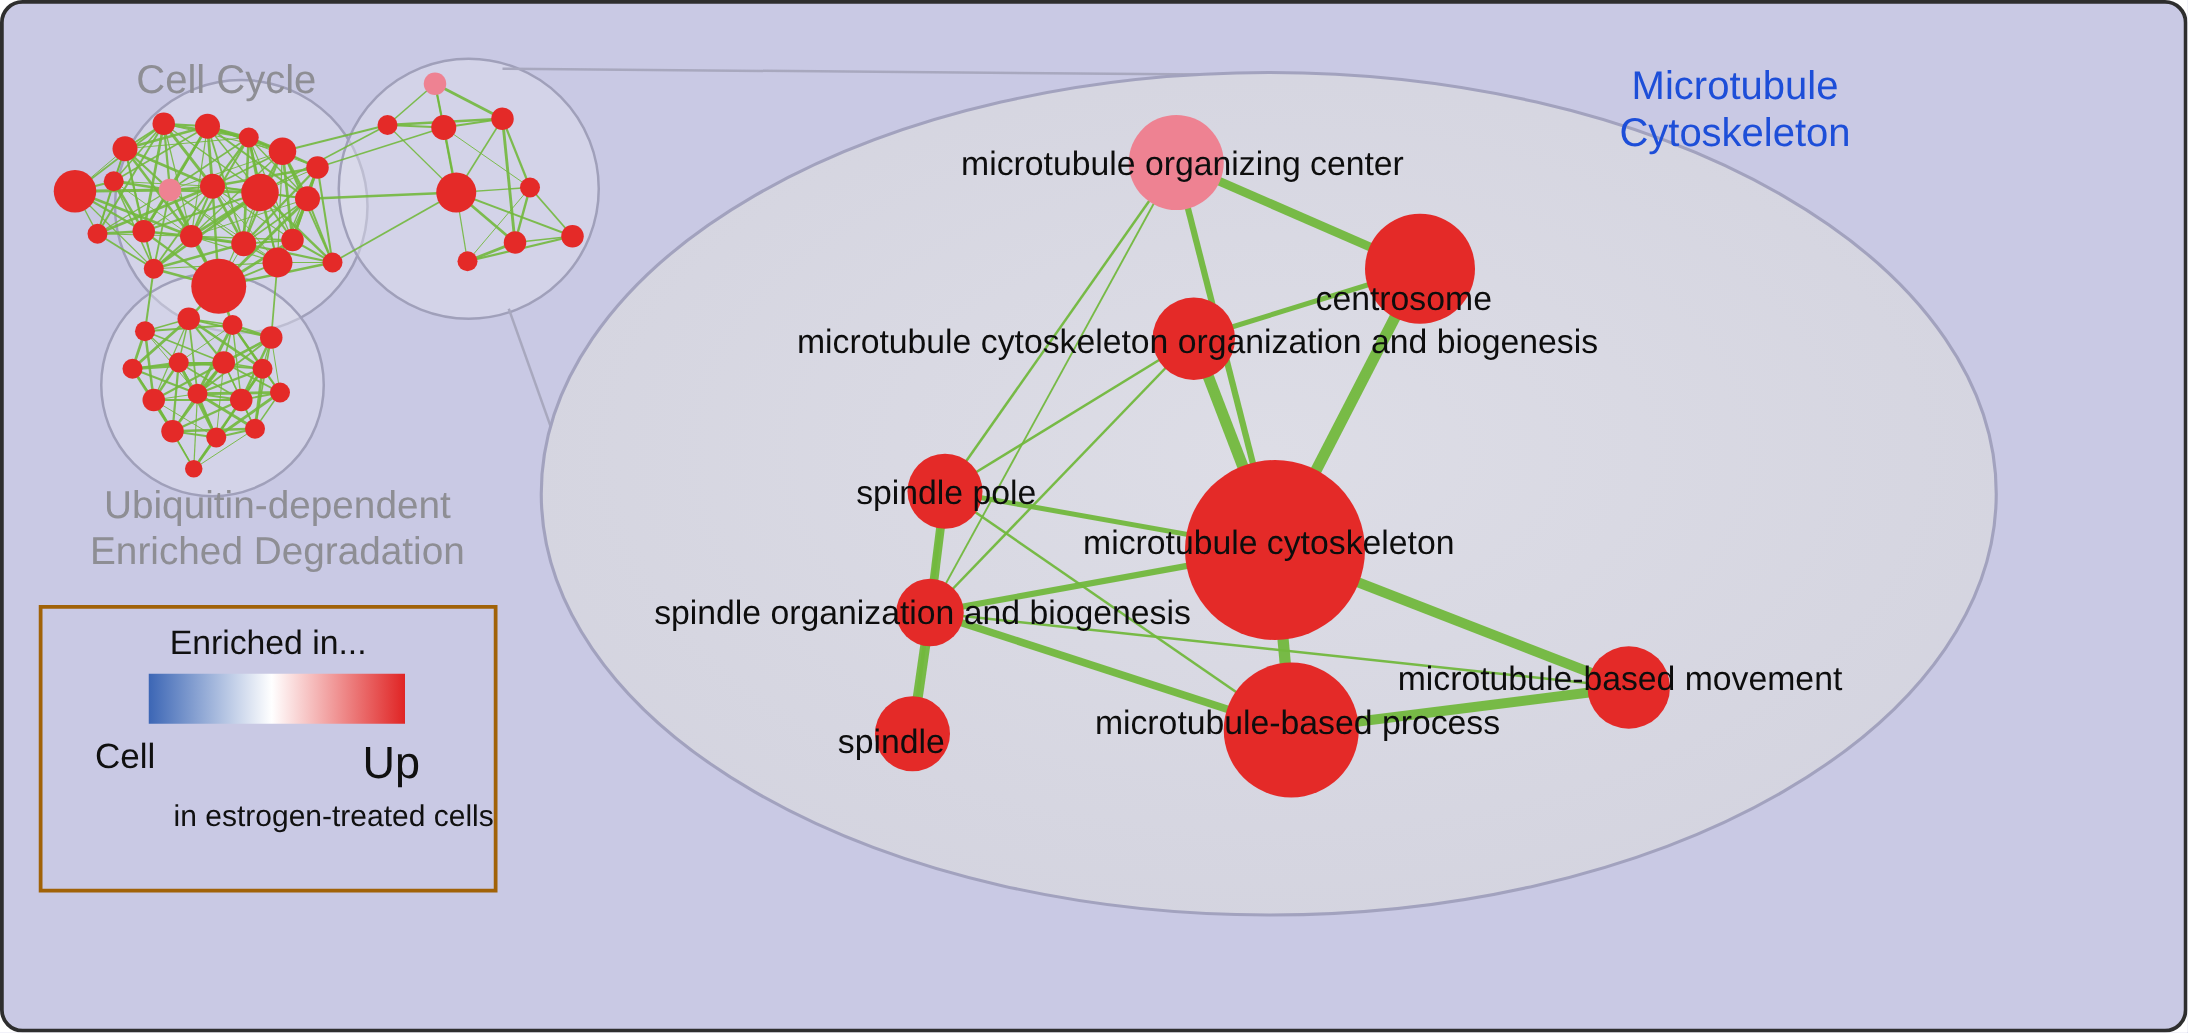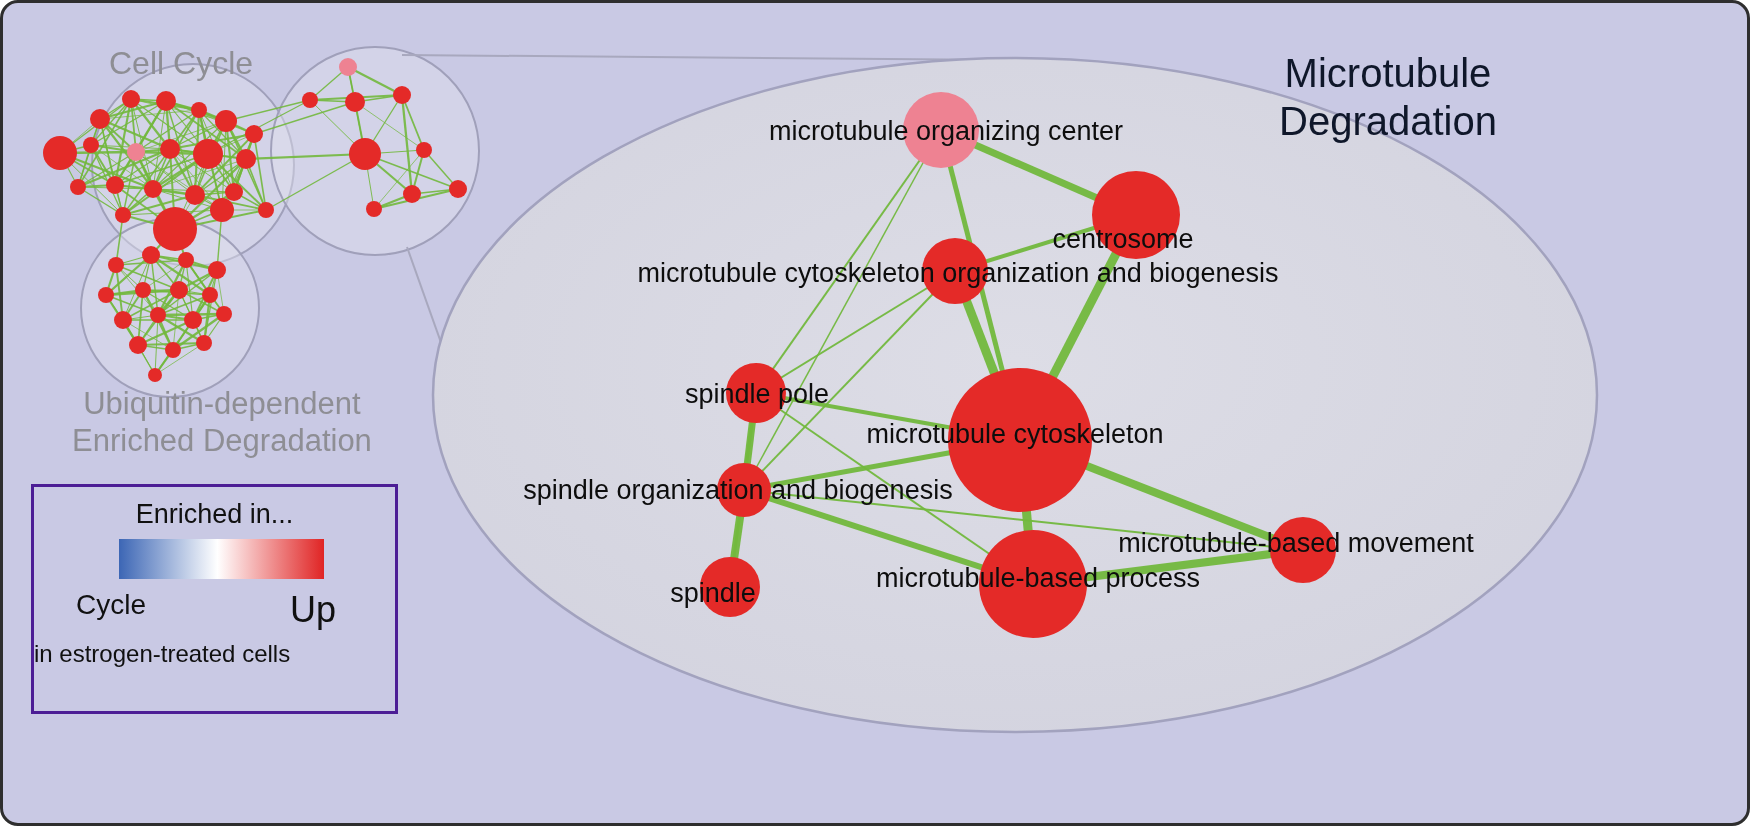--- a/index.html
+++ b/index.html
@@ -6,27 +6,27 @@
   .canvas{
     position:relative;width:1750px;height:826px;
     background:#c9c9e4;border:3px solid #2e2e2e;border-radius:18px;
     box-sizing:border-box;overflow:hidden;
     font-family:"Liberation Sans","DejaVu Sans",sans-serif;
   }
   #figure-svg{position:absolute;left:0;top:0;}
   .lbl{position:absolute;white-space:nowrap;text-align:center;}
   .cell-cycle{left:106px;top:42px;font-size:32px;color:#8e8e94;}
   .ubiq{left:33px;top:383px;font-size:31px;color:#8e8e94;line-height:1.18;margin-left:36px;}
-  .mtlabel{left:1270px;top:46px;width:230px;text-align:center;font-size:40px;color:#0f172a;line-height:1.2;white-space:nowrap;}
-  .legend{position:absolute;left:28px;top:481px;width:367px;height:230px;border:3px solid #4c1d95;box-sizing:border-box;}
+  .mtlabel{left:1270px;top:46px;width:230px;text-align:center;font-size:32px;color:#1d4ed8;line-height:1.2;white-space:nowrap;}
+  .legend{position:absolute;left:28px;top:481px;width:367px;height:230px;border:3px solid #a16207;box-sizing:border-box;}
   .legend-title{position:absolute;top:12px;width:100%;text-align:center;font-size:27px;color:#101010;}
   .legend-bar{position:absolute;left:85px;top:52px;width:205px;height:40px;background:linear-gradient(90deg,#3c66b5,#ffffff 48%,#e02424);}
   .legend-down{position:absolute;left:42px;top:102px;font-size:28px;color:#101010;}
   .legend-up{position:absolute;left:256px;top:102px;font-size:36px;color:#101010;}
-  .legend-cap{position:absolute;top:150px;width:100%;text-align:left;font-size:24px;color:#101010;line-height:1.38;}
+  .legend-cap{position:absolute;top:150px;width:100%;text-align:right;font-size:24px;color:#101010;line-height:1.38;}
   text.zoom-label{font-size:27px;fill:#0d0d0d;font-family:"Liberation Sans","DejaVu Sans",sans-serif;}
 </style>
 </head>
 <body>
 
 <div class="canvas" style="background: rgb(201, 201, 228); border-color: rgb(46, 46, 46);">
 
   <svg id="figure-svg" width="1750" height="826" viewBox="0 0 1750 826">
     <defs>
       <radialGradient id="ellipseGrad" cx="50%" cy="45%" r="70%">
@@ -382,26 +382,26 @@
 
   <div class="lbl cell-cycle" style="color: rgb(142, 142, 148);">Cell Cycle</div>
 
   <div class="lbl ubiq" style="color: rgb(142, 142, 148);">
     <div>Ubiquitin-dependent</div>
     <div>Enriched Degradation</div>
   </div>
 
   <div class="lbl mtlabel">
     <div>Microtubule</div>
-    <div>Degradation</div>
+    <div>Cytoskeleton</div>
   </div>
 
   <div class="legend">
     <div class="legend-title">Enriched in...</div>
     <div class="legend-bar" id="legend-bar" style="background: linear-gradient(90deg, rgb(60, 102, 181), rgb(255, 255, 255) 48%, rgb(224, 36, 36));"></div>
-    <div class="legend-down">Cycle</div>
+    <div class="legend-down">Cell</div>
     <div class="legend-up">Up</div>
     <div class="legend-cap">
       <div>in estrogen-treated cells</div>
     </div>
   </div>
 
 </div>
 
 </body></html>

